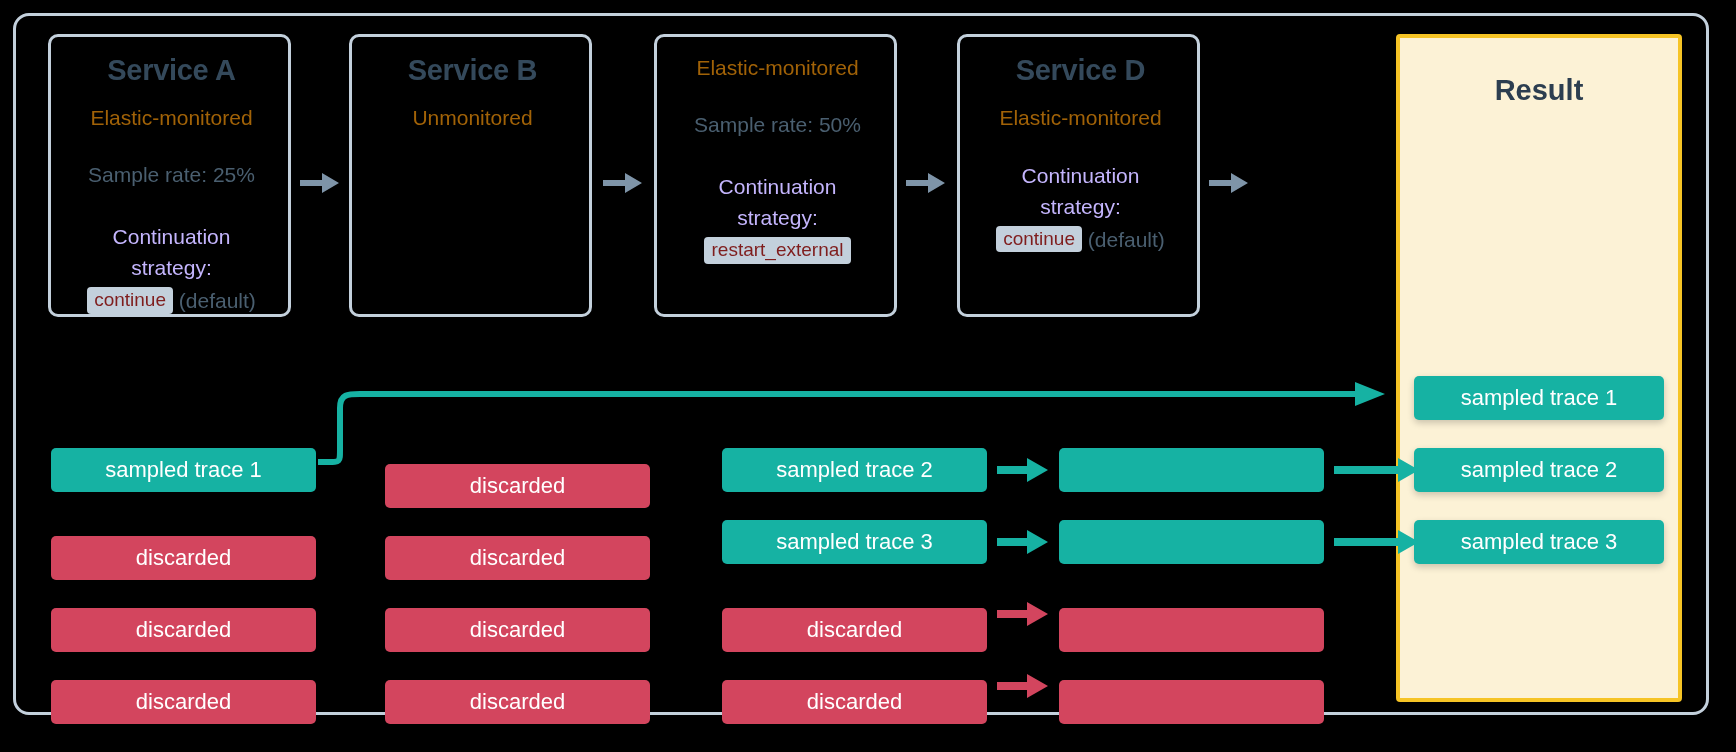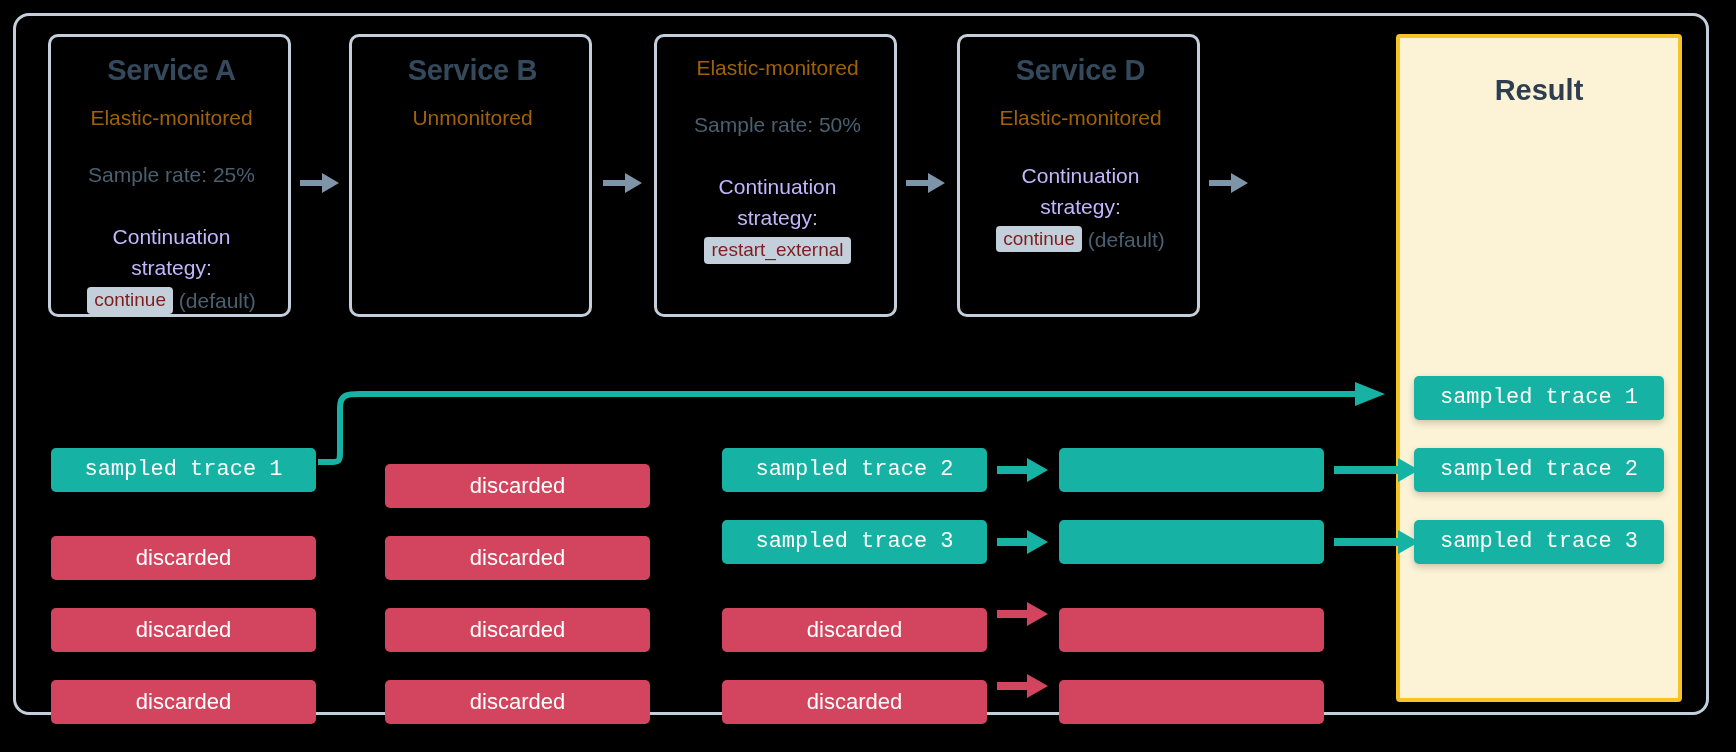--- a/index.html
+++ b/index.html
@@ -126,21 +126,21 @@
     position: absolute;
     height: 44px;
     border-radius: 5px;
     display: flex;
     align-items: center;
     justify-content: center;
     color: #ffffff;
     font-size: 22px;
     line-height: 1;
   }
-  .pill.teal { background: #16b2a3; font-family: Liberation Mono, monospace; }
+  .pill.teal { background: #16b2a3; }
   .pill.crimson { background: #d3455e; margin-top: 16px; }
   .pill.shadowed { box-shadow: 0 3px 7px rgba(0,0,0,0.20); }
 
   
   .mini-arrow {
     position: absolute;
     width: 52px;
     height: 30px;
   }
 

